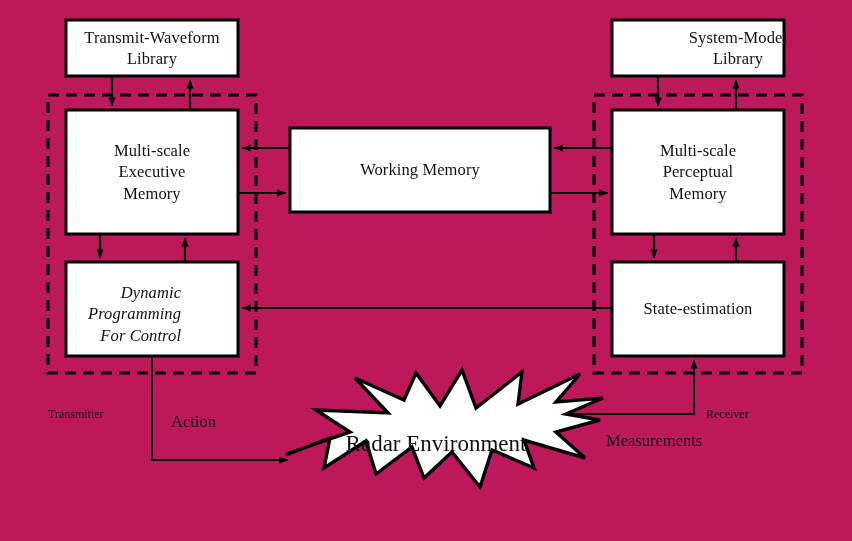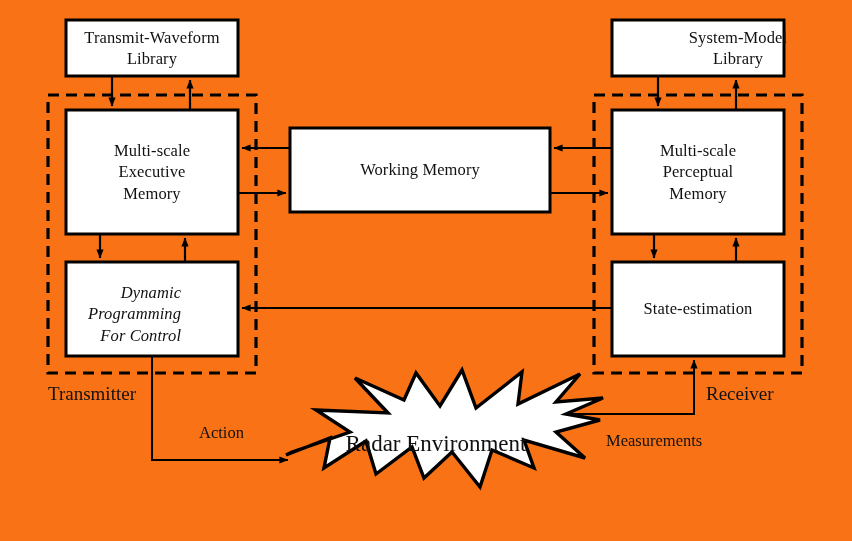--- a/index.html
+++ b/index.html
@@ -4,21 +4,21 @@
 <style>
   html, body {
     margin: 0;
     padding: 0;
     background: #ffffff;
   }
   #canvas {
     position: relative;
     width: 852px;
     height: 541px;
-    background: #f97316;
+    background: #be185d;
     font-family: "Liberation Serif", "DejaVu Serif", serif;
     color: #000000;
     overflow: hidden;
   }
   #svg-layer {
     position: absolute;
     left: 0;
     top: 0;
     width: 852px;
     height: 541px;
@@ -38,23 +38,24 @@
   }
   .free-label {
     position: absolute;
     font-size: 16.5px;
     line-height: 1.2;
     color: #111111;
     white-space: nowrap;
   }
   .zone-label {
     position: absolute;
-    font-size: 19px;
+    font-size: 12px;
     color: #111111;
     white-space: nowrap;
+    margin-top: 24px;
   }
   .burst-label {
     position: absolute;
     font-size: 23px;
     color: #111111;
     white-space: nowrap;
     text-align: center;
   }
 </style>
 </head>
@@ -136,19 +137,19 @@
 Programming
 For Control</div>
 
   <div class="node-label" style="left:612px; top:262px; width:172px; height:94px;">State-estimation</div>
 
   <div class="zone-label" style="left:48px; top:383px;">Transmitter</div>
 
   <div class="zone-label" style="left:706px; top:383px;">Receiver</div>
 
 
-  <div class="free-label" style="left:171px; top:423px;margin-left:28px;">Action</div>
+  <div class="free-label" style="left:171px; top:412px;">Action</div>
 
   <div class="free-label" style="left:591px; top:431px;margin-left:15px;">Measurements</div>
 
   <div class="burst-label" style="left:286px; top:431px; width:300px;">Radar Environment</div>
 
 </div>
 
 </body></html>

